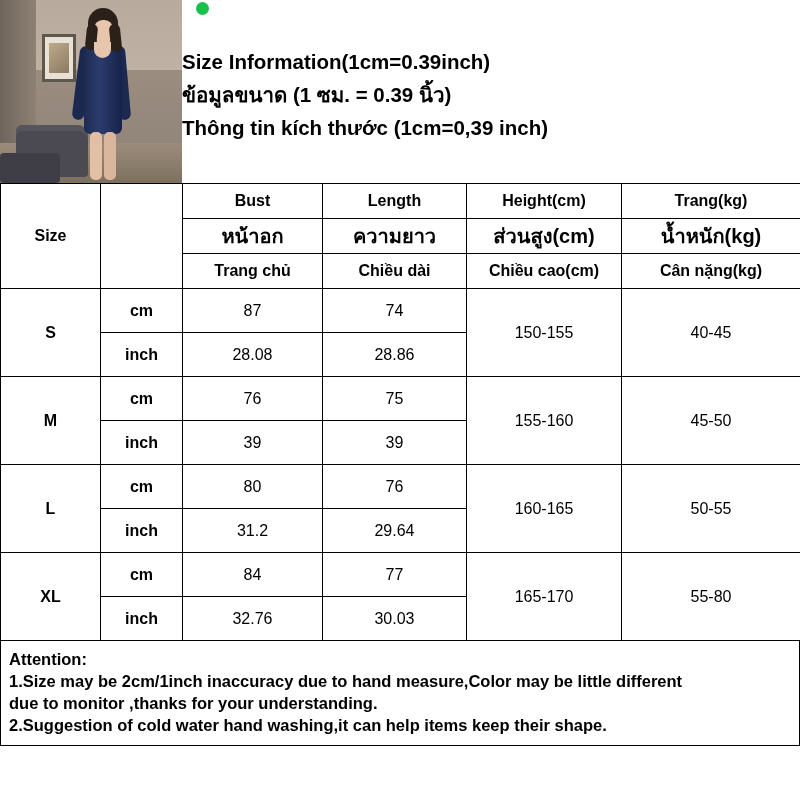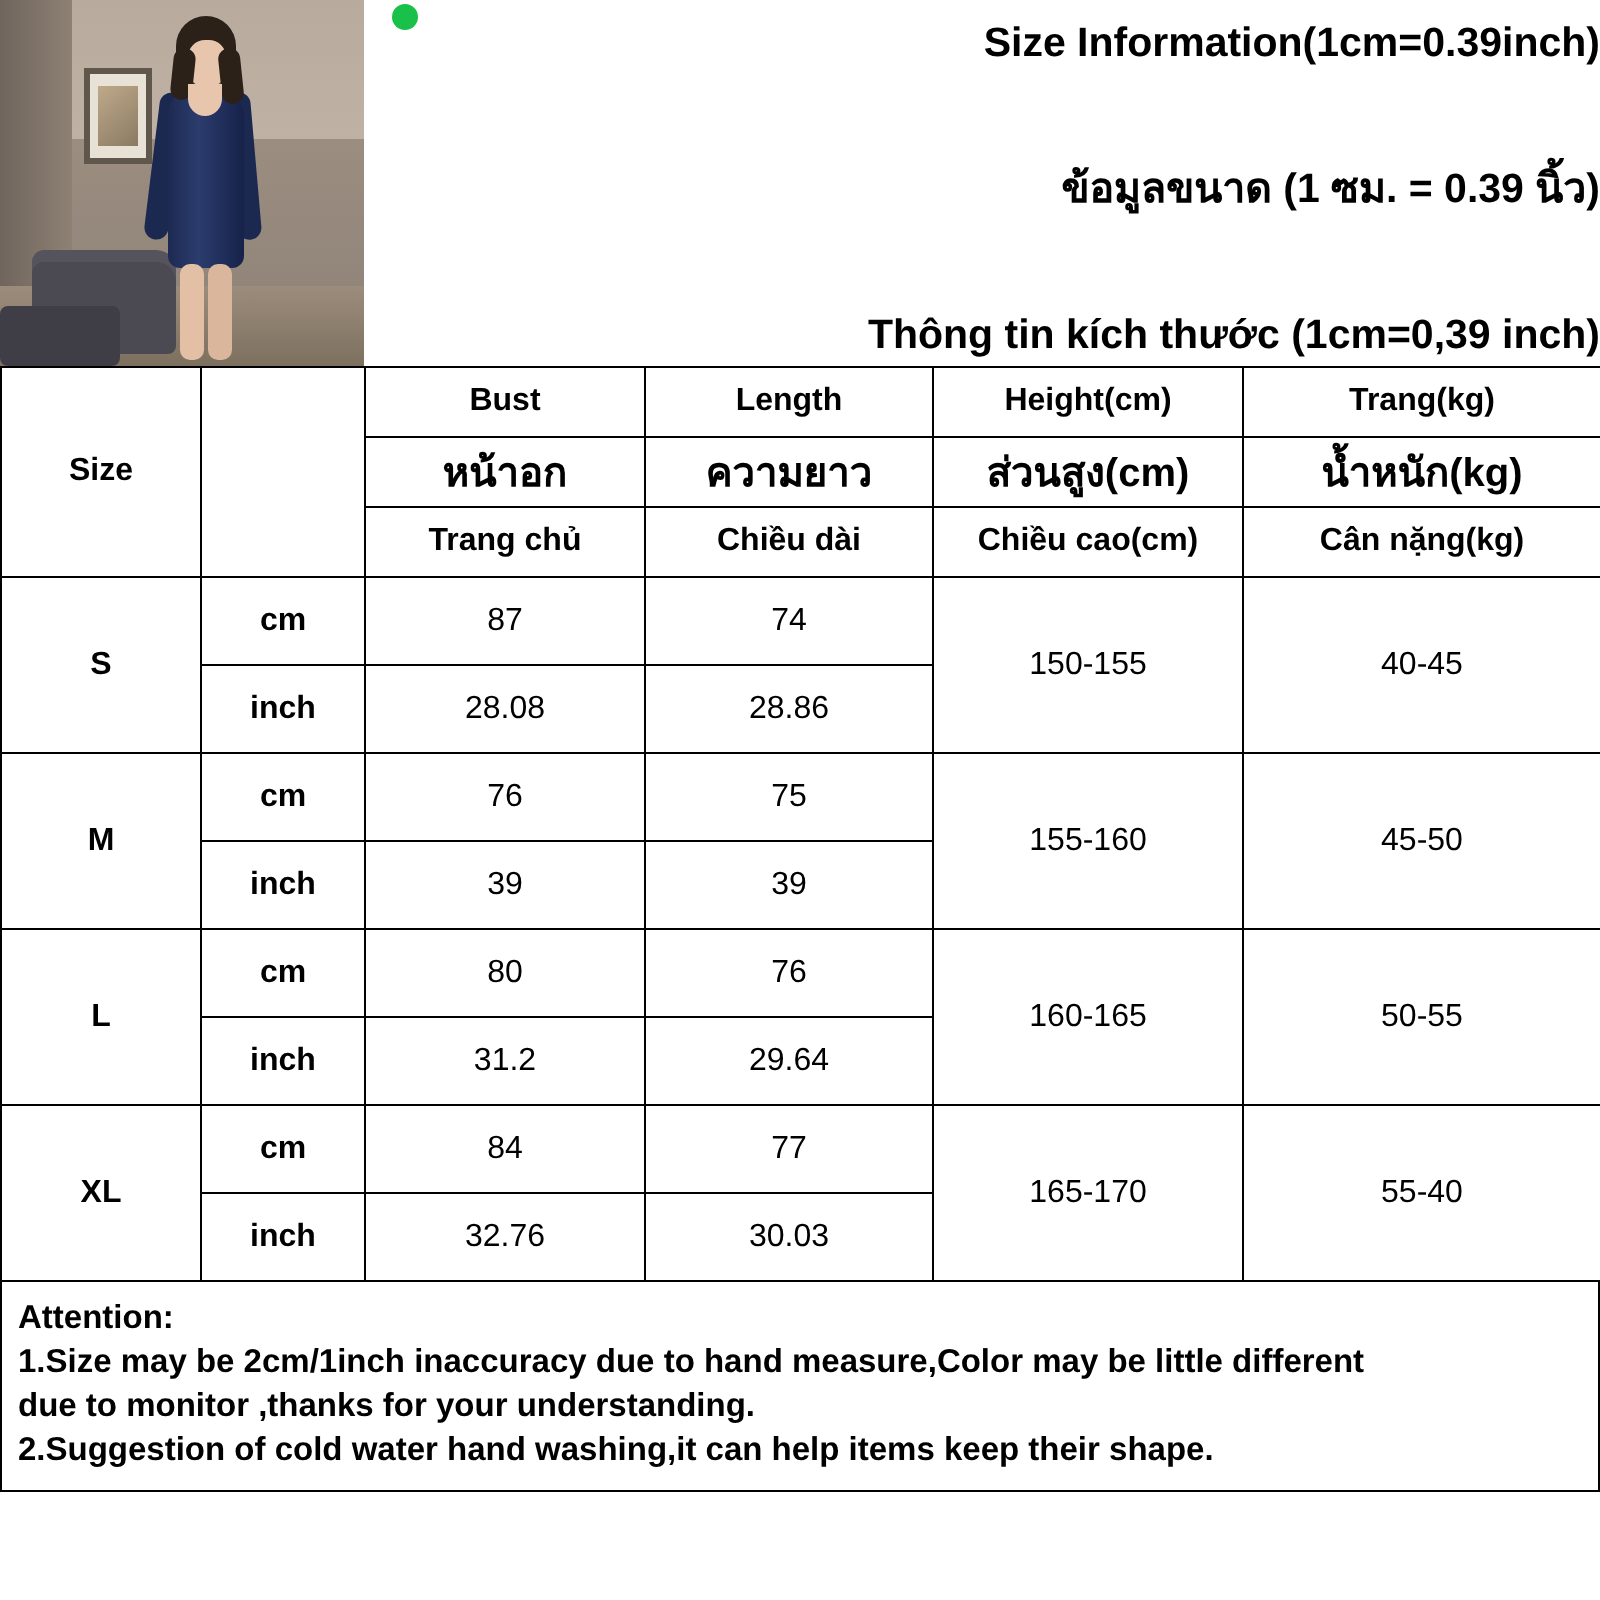--- a/index.html
+++ b/index.html
@@ -157,24 +157,23 @@
     border-radius: 50%;
     background: #19c14a;
   }
 
   .title-cell {
     flex: 1;
     height: 183px;
     box-sizing: border-box;
     display: flex;
     flex-direction: column;
-    align-items: flex-end;
+    align-items: flex-start;
     justify-content: center;
     padding-top: 6px;
-    gap: 40px;
   }
   .title-line {
     font-weight: bold;
     font-size: 20.5px;
     line-height: 33px;
     text-align: center;
     white-space: nowrap;
   }
 
   
@@ -355,21 +354,21 @@
         <td class="val-cell">31.2</td>
         <td class="val-cell">29.64</td>
       </tr>
 
       <tr>
         <td rowspan="2" class="size-letter">XL</td>
         <td class="unit-cell">cm</td>
         <td class="val-cell">84</td>
         <td class="val-cell">77</td>
         <td rowspan="2" class="span-cell">165-170</td>
-        <td rowspan="2" class="span-cell">55-40</td>
+        <td rowspan="2" class="span-cell">55-80</td>
       </tr>
       <tr>
         <td class="unit-cell">inch</td>
         <td class="val-cell">32.76</td>
         <td class="val-cell">30.03</td>
       </tr>
     </tbody>
   </table>
 
   <div class="attention">

